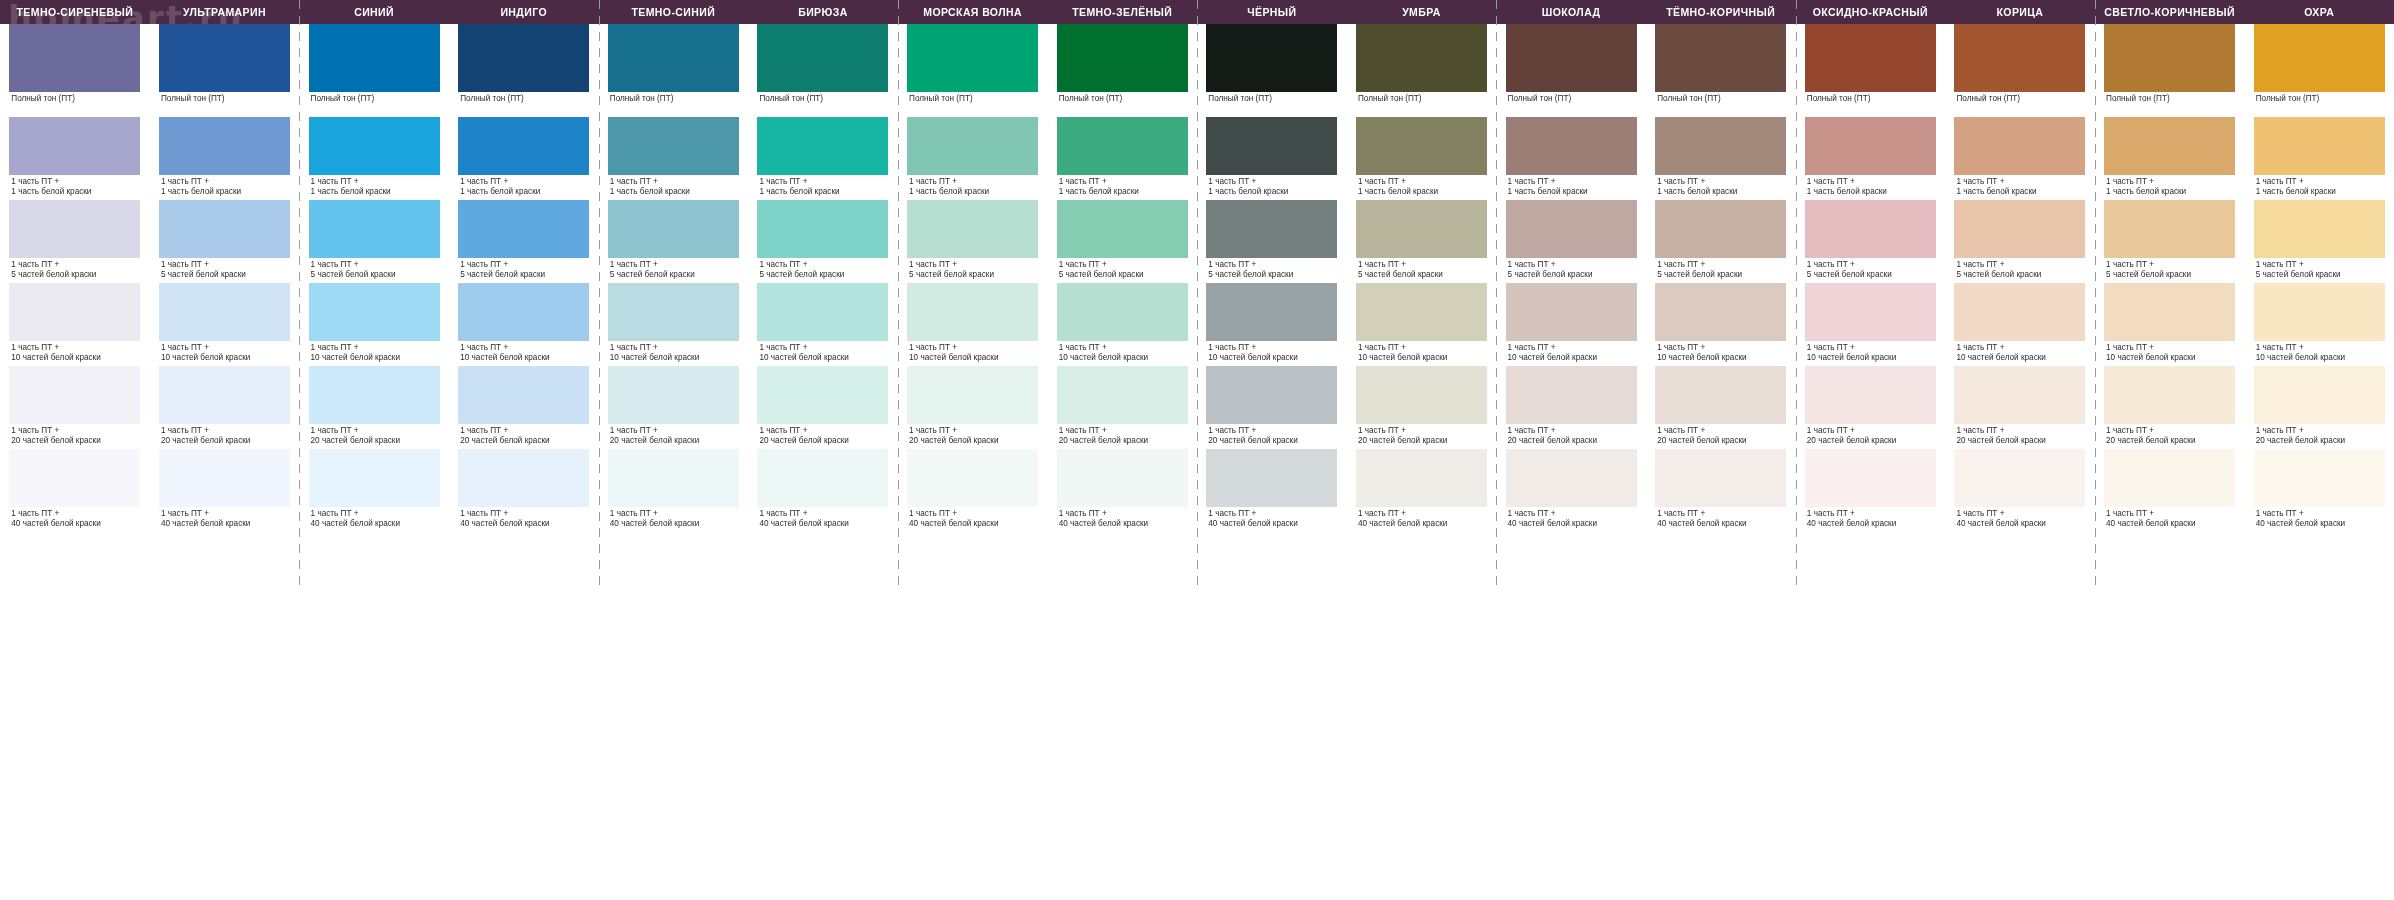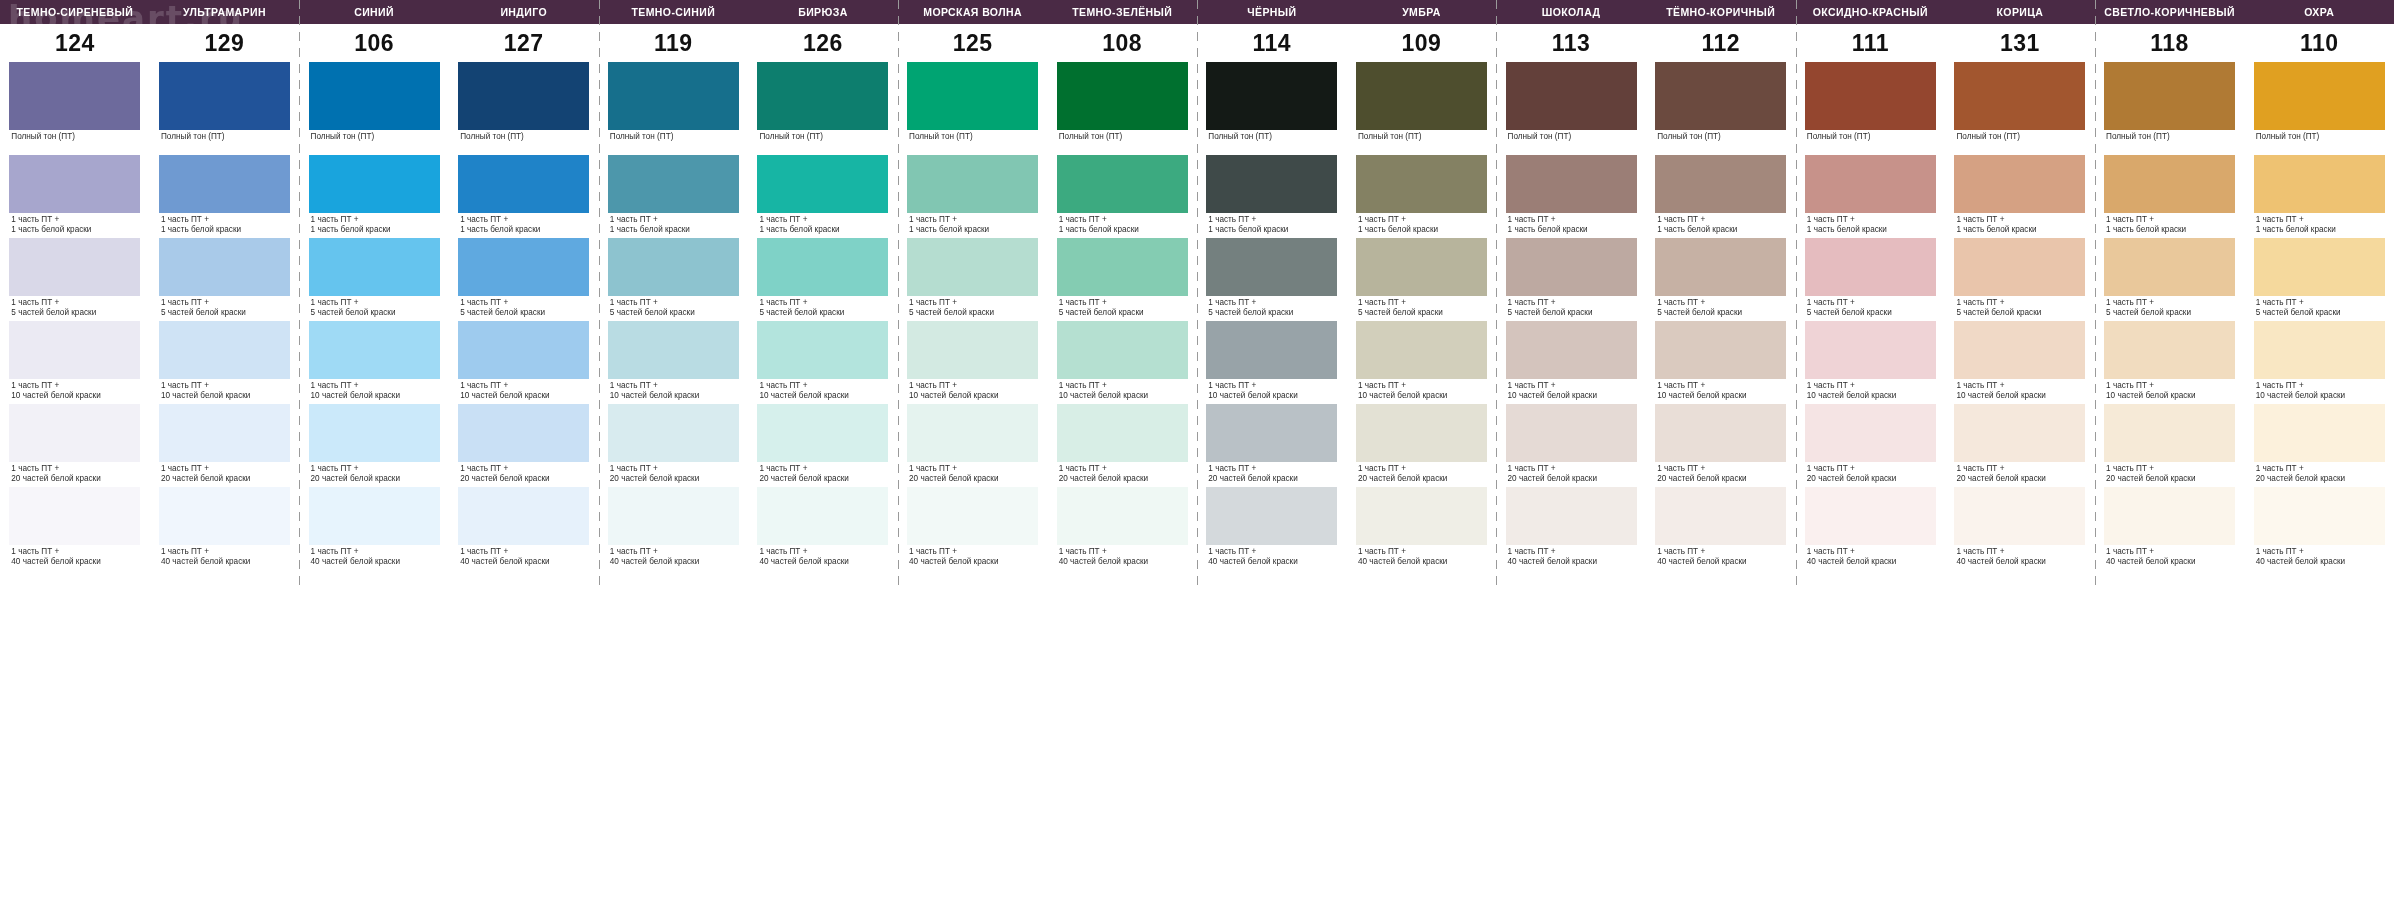--- a/index.html
+++ b/index.html
@@ -107,38 +107,20 @@
       <div class="header-cell" style="width: 149.625px;">ЧЁРНЫЙ</div>
       <div class="header-cell" style="width: 149.625px;">УМБРА</div>
       <div class="header-cell" style="width: 149.625px;">ШОКОЛАД</div>
       <div class="header-cell" style="width: 149.625px;">ТЁМНО-КОРИЧНЫЙ</div>
       <div class="header-cell" style="width: 149.625px;">ОКСИДНО-КРАСНЫЙ</div>
       <div class="header-cell" style="width: 149.625px;">КОРИЦА</div>
       <div class="header-cell" style="width: 149.625px;">СВЕТЛО-КОРИЧНЕВЫЙ</div>
       <div class="header-cell" style="width: 149.625px;">ОХРА</div>
     </div>
 
-  <div class="number-row" id="number-row">
-      <div class="number-cell" style="width: 149.625px;">124</div>
-      <div class="number-cell" style="width: 149.625px;">129</div>
-      <div class="number-cell" style="width: 149.625px;">106</div>
-      <div class="number-cell" style="width: 149.625px;">127</div>
-      <div class="number-cell" style="width: 149.625px;">119</div>
-      <div class="number-cell" style="width: 149.625px;">126</div>
-      <div class="number-cell" style="width: 149.625px;">125</div>
-      <div class="number-cell" style="width: 149.625px;">108</div>
-      <div class="number-cell" style="width: 149.625px;">114</div>
-      <div class="number-cell" style="width: 149.625px;">109</div>
-      <div class="number-cell" style="width: 149.625px;">113</div>
-      <div class="number-cell" style="width: 149.625px;">112</div>
-      <div class="number-cell" style="width: 149.625px;">111</div>
-      <div class="number-cell" style="width: 149.625px;">131</div>
-      <div class="number-cell" style="width: 149.625px;">118</div>
-      <div class="number-cell" style="width: 149.625px;">110</div>
-    </div>
 
   <div class="body-grid" id="body-grid">
       <div class="srow" style="height: 93px;">
         <div class="scell" style="width: 149.625px; padding-left: 9.3125px; padding-right: 9.3125px;">
           <div class="swatch" style="height: 68px; background: rgb(109, 106, 156);"></div>
           <div class="caption">Полный тон (ПТ)</div>
         </div>
         <div class="scell" style="width: 149.625px; padding-left: 9.3125px; padding-right: 9.3125px;">
           <div class="swatch" style="height: 68px; background: rgb(33, 83, 153);"></div>
           <div class="caption">Полный тон (ПТ)</div>

